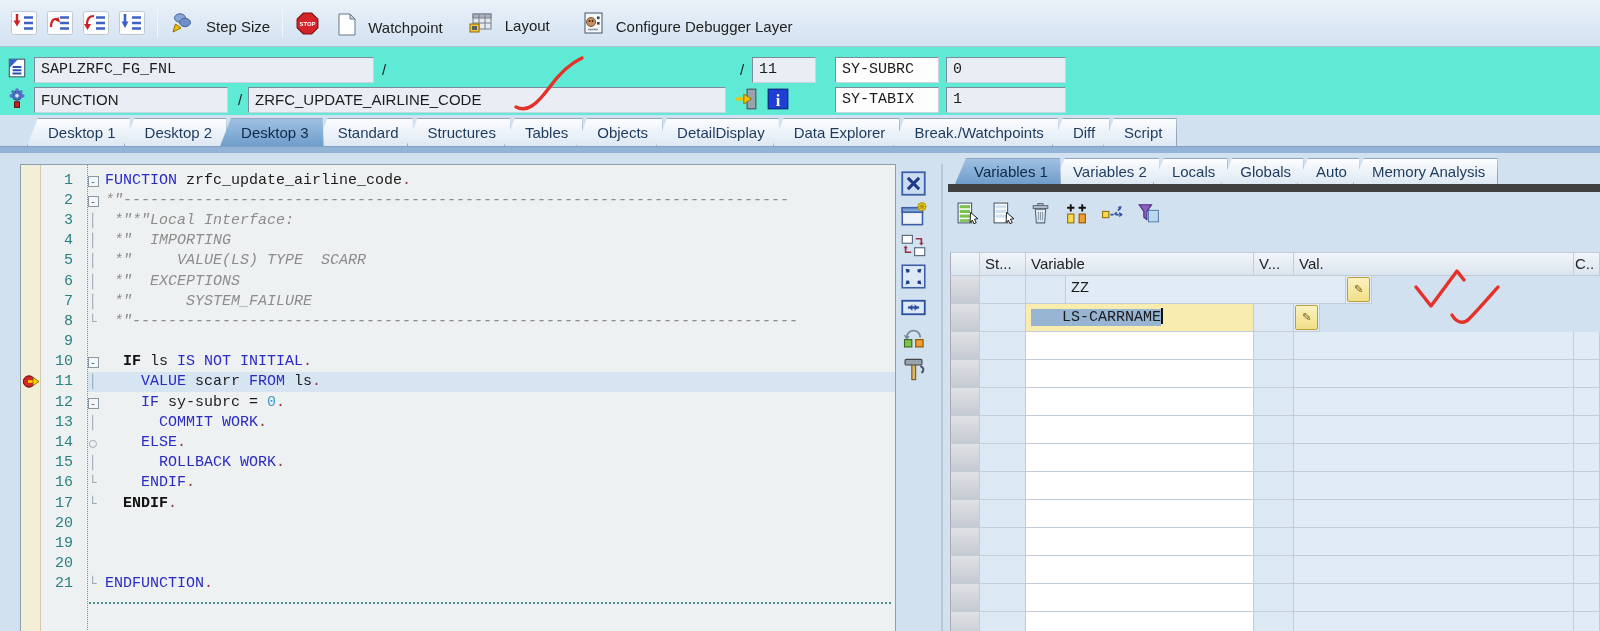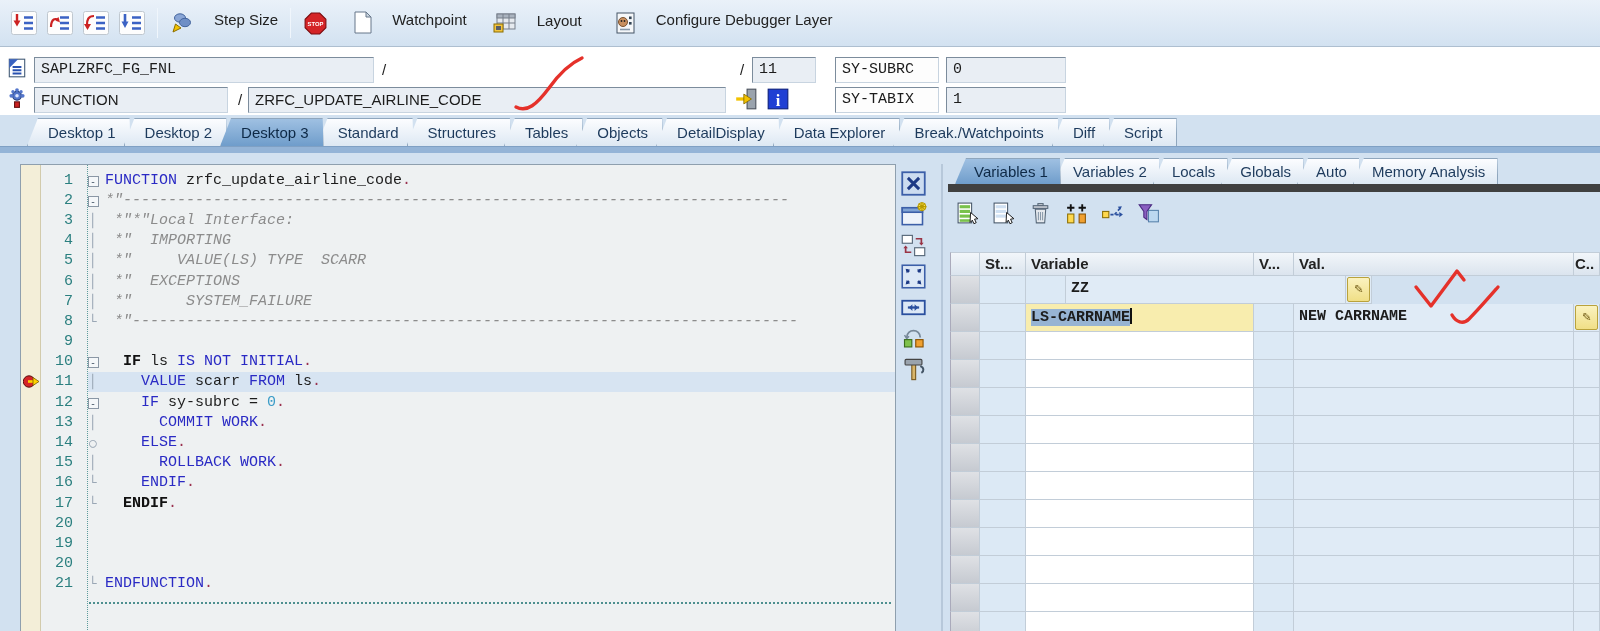--- a/index.html
+++ b/index.html
@@ -4,27 +4,27 @@
 <style>
   * { margin:0; padding:0; box-sizing:border-box; }
   html,body { width:1600px; height:631px; overflow:hidden; }
   body { font-family:"Liberation Sans", sans-serif; background:#d2e1f0; position:relative; font-size:15px; color:#1c1c1c; }
   .mono { font-family:"Liberation Mono","DejaVu Sans Mono",monospace; }
 
   
   #toolbar { position:absolute; left:0; top:0; width:1600px; height:47px;
     background:linear-gradient(#eaf1f9,#d3e2f1); border-bottom:1px solid #aebfd0;
     display:flex; align-items:center; }
-  .tbtn { display:flex; align-items:flex-start; gap:20px; padding:2px 4px; border:1px solid transparent; border-radius:2px; }
+  .tbtn { display:flex; align-items:flex-end; gap:12px; padding:2px 4px; border:1px solid transparent; border-radius:2px; }
   .tb-sep { width:1px; height:30px; background:#a8b6c6; border-right:1px solid #f0f6fc; margin:0 7px; }
   .tb-label { color:#222; white-space:nowrap; }
   .iconbox { display:inline-block; line-height:0; }
 
   
-  #context { position:absolute; left:0; top:47px; width:1600px; height:68px; background:#ffffff; }
+  #context { position:absolute; left:0; top:47px; width:1600px; height:68px; background:#5eead4; }
   .fld { position:absolute; height:26px; background:#e9eef4; border:1px solid #98a6b4;
     border-top-color:#7c8c9c; border-left-color:#7c8c9c; border-bottom-color:#c8d4e0; border-right-color:#c8d4e0;
     padding:3px 6px 0 6px; white-space:nowrap; overflow:hidden; }
   .fld.white { background:#fdfdfd; }
   .slash { position:absolute; width:12px; text-align:center; padding-top:4px; }
   .ctx-icon { position:absolute; width:24px; height:24px; line-height:0; }
 
   
   #desktop-tabs { position:absolute; left:0; top:115px; width:1600px; height:31px; padding-left:34px;
     display:flex; align-items:flex-end; }
@@ -56,35 +56,35 @@
   #tool-strip { position:absolute; left:900px; top:170px; width:30px; }
   .strip-ico { width:27px; height:27px; margin-bottom:4px; line-height:0; cursor:pointer; }
 
   
   #vars { position:absolute; left:948px; top:164px; width:652px; height:467px; }
   #vars-tabs { display:flex; align-items:flex-end; height:28px; padding-left:14px; border-bottom:8px solid #404040; }
   #vars-tabs .tab { height:26px; padding:4px 12px 0 18px; }
   #vars-toolbar { display:flex; gap:11px; padding:10px 0 6px 8px; }
   .vt-ico { width:25px; height:23px; line-height:0; cursor:pointer; }
   #grid { position:absolute; left:2px; top:88px; width:650px; }
-  .grow { display:flex;font-weight:bold; }
+  .grow { display:flex; }
   .gcell { border-right:1px solid #c2cdd8; border-bottom:1px solid #c2cdd8; height:28px; overflow:hidden; position:relative;
     font-family:"Liberation Mono","DejaVu Sans Mono",monospace; font-size:15px; padding:4px 4px 0 5px; white-space:pre; }
   .ghead .gcell { height:24px; background:linear-gradient(#f2f6fa,#dbe4ee); border-top:1px solid #c2cdd8;
     font-family:"Liberation Sans",sans-serif; color:#222; padding-top:2px; }
   .c-sel { width:30px; background:linear-gradient(#dfe1e5,#c6cad1); border-left:1px solid #aab; }
   .ghead .c-sel { background:linear-gradient(#f2f6fa,#dbe4ee); }
   .c-st { width:46px; background:#dce9f5; }
   .c-var { width:228px; background:#ffffff; }
   .c-v { width:40px; background:#dce9f5; }
   .c-val { width:280px; background:#e0ebf6; }
   .c-c { width:26px; background:#e0ebf6; padding:1px; }
   .ghead .c-st,.ghead .c-var,.ghead .c-v,.ghead .c-val,.ghead .c-c { background:linear-gradient(#f2f6fa,#dbe4ee); }
   .cell-yellow { background:#f8edae !important; }
-  .selhl { background:#97b4d3; }
+  .selhl { background:#97b4d3;padding-left:31px; }
   .caret { display:inline-block; width:2px; height:16px; background:#111; vertical-align:-3px; }
   .pencil-btn { width:100%; height:100%; background:linear-gradient(#fbf2c0,#f0df86); border:1px solid #b9a23c; border-radius:2px;
     font-size:14px; color:#6b5510; text-align:center; line-height:22px; cursor:pointer; }
   .rcorn { position:absolute; width:14px; height:14px; z-index:5; }
   .rc-tl { border-top:3px solid #e03024; border-left:3px solid #e03024; left:-4px; top:-4px; }
   .rc-tr { border-top:3px solid #e03024; border-right:3px solid #e03024; right:-4px; top:-4px; }
   .rc-bl { border-bottom:3px solid #e03024; border-left:3px solid #e03024; left:-4px; bottom:-4px; }
   .rc-br { border-bottom:3px solid #e03024; border-right:3px solid #e03024; right:-4px; bottom:-4px; }
 
   #splitter { position:absolute; left:941px; top:164px; width:2px; height:467px; background:#b7c8da; }
@@ -453,21 +453,20 @@
         <div class="gcell c-st"></div>
         <div class="gcell c-v"></div>
         <div class="gcell c-val">ZZ</div>
         <div class="gcell c-c"><div class="pencil-btn">✎</div></div>
       </div>
       <div class="grow ">
         <div class="gcell c-sel"></div>
         <div class="gcell c-st"></div>
         <div class="gcell c-var cell-yellow"><span class="selhl">LS-CARRNAME</span><span class="caret"></span><div class="rcorn rc-tl"></div><div class="rcorn rc-tr"></div><div class="rcorn rc-bl"></div><div class="rcorn rc-br"></div></div>
         <div class="gcell c-v"></div>
-        <div class="gcell c-val">NEW CARRNAME</div>
         <div class="gcell c-c"><div class="pencil-btn">✎</div></div>
       </div>
       <div class="grow ">
         <div class="gcell c-sel"></div>
         <div class="gcell c-st"></div>
         <div class="gcell c-var"></div>
         <div class="gcell c-v"></div>
         <div class="gcell c-val"></div>
         <div class="gcell c-c"></div>
       </div>

